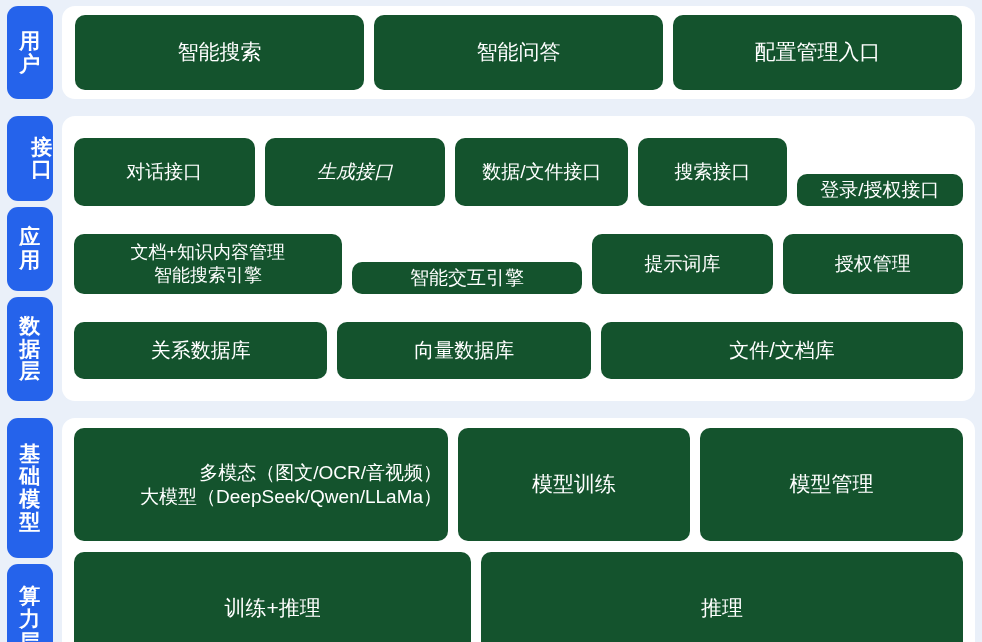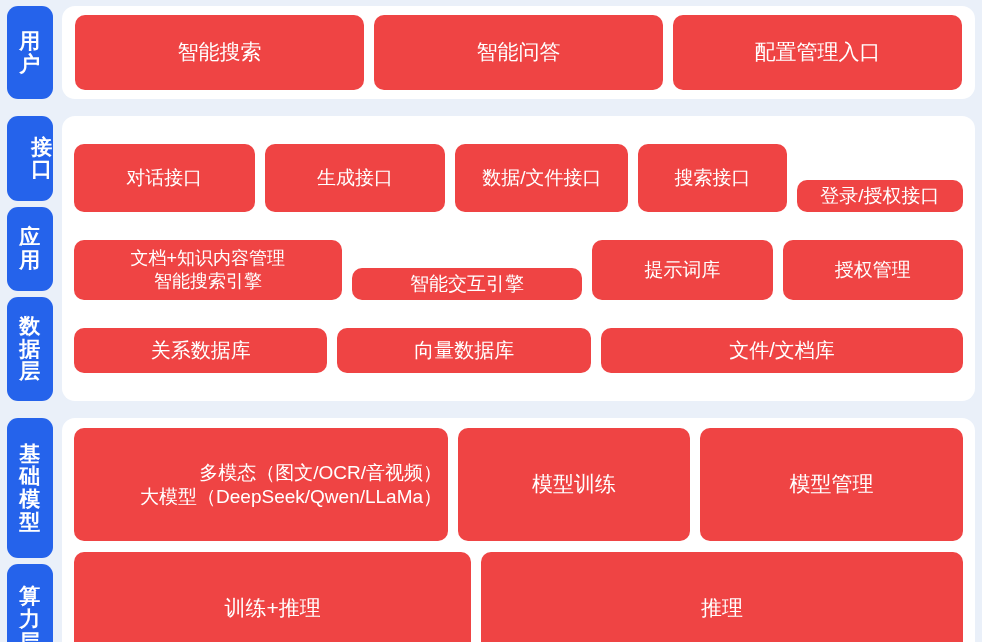--- a/index.html
+++ b/index.html
@@ -74,21 +74,21 @@
     box-sizing: border-box;
   }
 
   .row {
     display: flex;
     gap: 10px;
     flex: none;
   }
 
   .box {
-    background: #ef4444;
+    background: #14532d;
     color: #ffffff;
     border-radius: 10px;
     display: flex;
     flex-direction: column;
     align-items: center;
     justify-content: center;
     text-align: center;
     font-size: 20px;
     line-height: 1.25;
     padding: 4px 6px;
@@ -100,26 +100,26 @@
   }
 
   
   .g-user { height: 93px; }
   .g-user .panel { padding: 9px 13px; }
   .g-user .row { height: 100%; }
   .g-user .box { flex: 1 1 0; font-size: 21px; }
 
   
   .g-mid { height: 285px; }
-  .g-mid .panel { padding: 28px 12px; gap: 28px; }
+  .g-mid .panel { padding: 22px 12px; gap: 28px; }
   .g-mid .row { flex: 1 1 0; }
   .g-mid .box { font-size: 19px; }
 
   .row-interface .box:nth-child(1) { flex: 1.30; }
-  .row-interface .box:nth-child(2) { flex: 1.30; }
+  .row-interface .box:nth-child(2) { flex: 1.30; font-style: italic; }
   .row-interface .box:nth-child(3) { flex: 1.24; }
   .row-interface .box:nth-child(4) { flex: 1.05; }
   .row-interface .box:nth-child(5) { flex: 1.19; margin-top: 36px; }
 
   .row-application .box:nth-child(1) { flex: 1.52; font-size: 18px; }
   .row-application .box:nth-child(2) { flex: 1.30; margin-top: 28px; }
   .row-application .box:nth-child(3) { flex: 1.00; }
   .row-application .box:nth-child(4) { flex: 1.00; }
 
   .row-data .box { flex: 1 1 0; font-size: 20px; }

